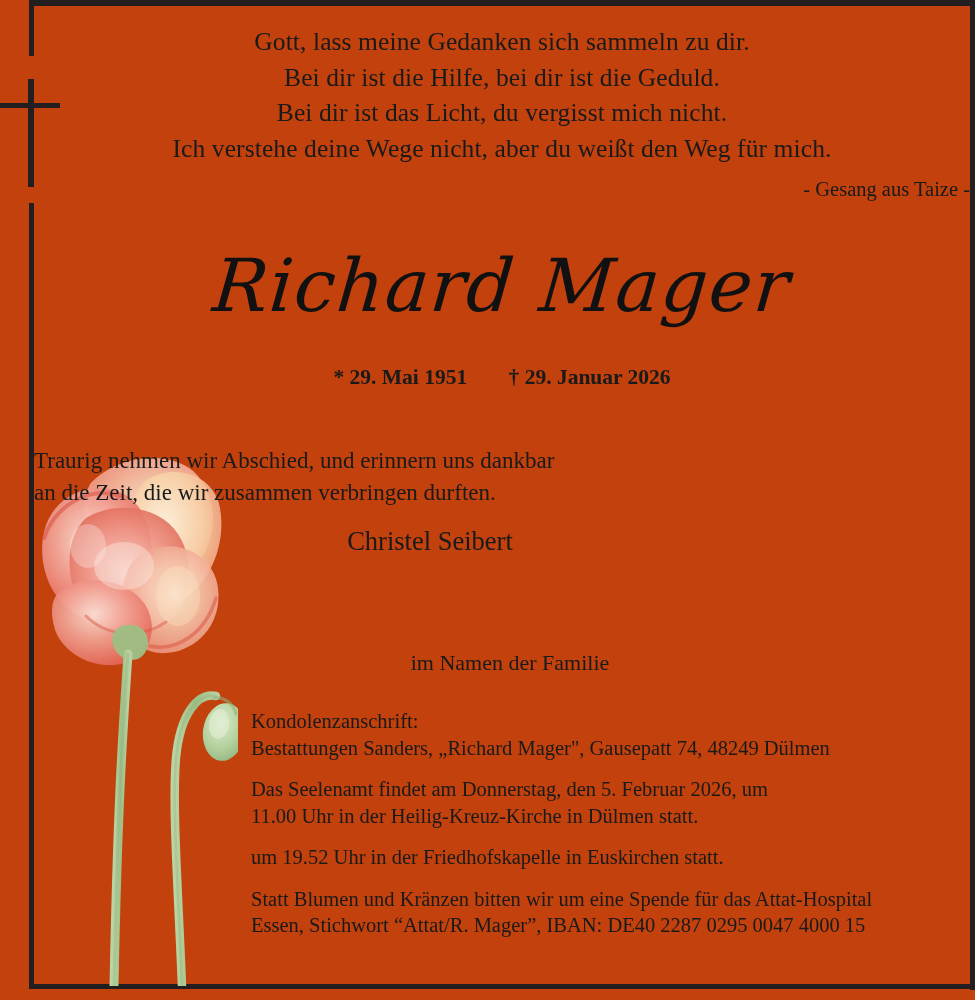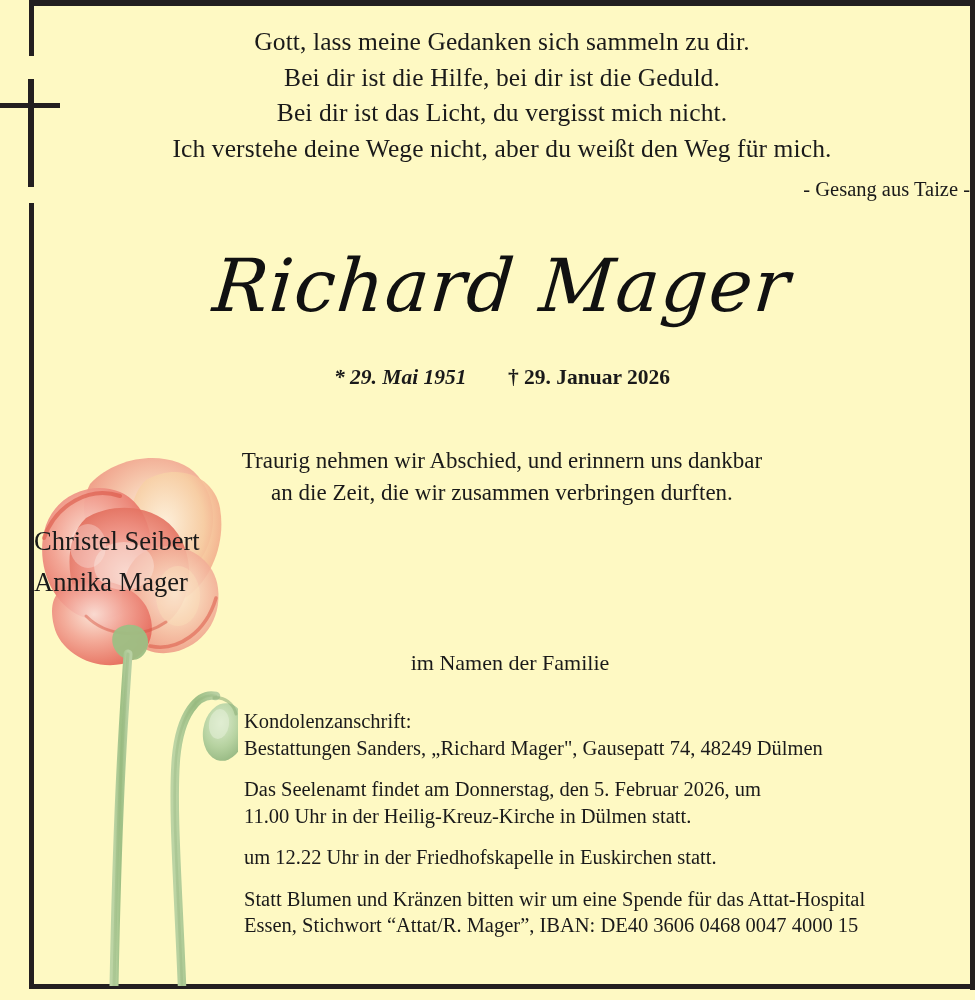--- a/index.html
+++ b/index.html
@@ -9,21 +9,21 @@
   }
   body {
     font-family: "Liberation Serif", "DejaVu Serif", serif;
     color: #1a1a1a;
   }
 
   #notice {
     position: relative;
     width: 975px;
     height: 1000px;
-    background: #fef9c3;
+    background: #c2410c;
     overflow: hidden;
   }
 
   
   .border-top {
     position: absolute;
     left: 29px;
     top: 0px;
     width: 946px;
     height: 6px;
@@ -139,56 +139,56 @@
 
   .dates {
     position: absolute;
     left: 0;
     top: 365px;
     width: 936px;
     text-align: center;
     font-size: 21.5px;
     font-weight: 700;
   }
-  .dates .birth { margin-right: 36px; font-style: italic; }
+  .dates .birth { margin-right: 36px; }
 
   .farewell {
     position: absolute;
     left: 0;
     top: 445px;
     width: 936px;
-    text-align: center;
     font-size: 23px;
     line-height: 32px;
   }
   .farewell span { display: block; }
 
   .survivors {
     position: absolute;
     left: 0;
     top: 521px;
     width: 792px;
+    text-align: center;
     font-size: 26.5px;
     line-height: 40.5px;
   }
   .survivors span { display: block; }
 
   .on-behalf {
     position: absolute;
     left: 0;
     top: 650px;
     width: 936px;
     text-align: center;
     font-size: 22px;
     padding-left: 8px;
   }
 
   .details {
     position: absolute;
-    left: 210px;
+    left: 217px;
     top: 708px;
     width: 700px;
     font-size: 20.5px;
     line-height: 26.5px;
   }
   .detail-block { margin-bottom: 15px; }
   .detail-block:last-child { margin-bottom: 6px; }
   .detail-block span { display: block; white-space: nowrap; }
 </style>
 </head>
@@ -291,41 +291,40 @@
       <span class="death">† 29. Januar 2026</span>
     </div>
 
     <div class="farewell">
       <span>Traurig nehmen wir Abschied, und erinnern uns dankbar</span>
       <span>an die Zeit, die wir zusammen verbringen durften.</span>
     </div>
 
     <div class="survivors">
       <span>Christel Seibert</span>
-      <span>Annika Mager</span>
     </div>
 
     <div class="on-behalf">im Namen der Familie</div>
 
     <div class="details">
 
       <div class="detail-block">
         <span>Kondolenzanschrift:</span>
         <span>Bestattungen Sanders, „Richard Mager", Gausepatt 74, 48249 Dülmen</span>
       </div>
 
       <div class="detail-block">
         <span>Das Seelenamt findet am Donnerstag, den 5. Februar 2026, um</span>
         <span>11.00 Uhr in der Heilig-Kreuz-Kirche in Dülmen statt.</span>
       </div>
 
       <div class="detail-block">
-        <span>um 12.22 Uhr in der Friedhofskapelle in Euskirchen statt.</span>
+        <span>um 19.52 Uhr in der Friedhofskapelle in Euskirchen statt.</span>
       </div>
 
       <div class="detail-block">
         <span>Statt Blumen und Kränzen bitten wir um eine Spende für das Attat-Hospital</span>
-        <span>Essen, Stichwort “Attat/R. Mager”, IBAN: DE40 3606 0468 0047 4000 15</span>
+        <span>Essen, Stichwort “Attat/R. Mager”, IBAN: DE40 2287 0295 0047 4000 15</span>
       </div>
 
     </div>
   </div>
 </div>
 
 </body></html>

